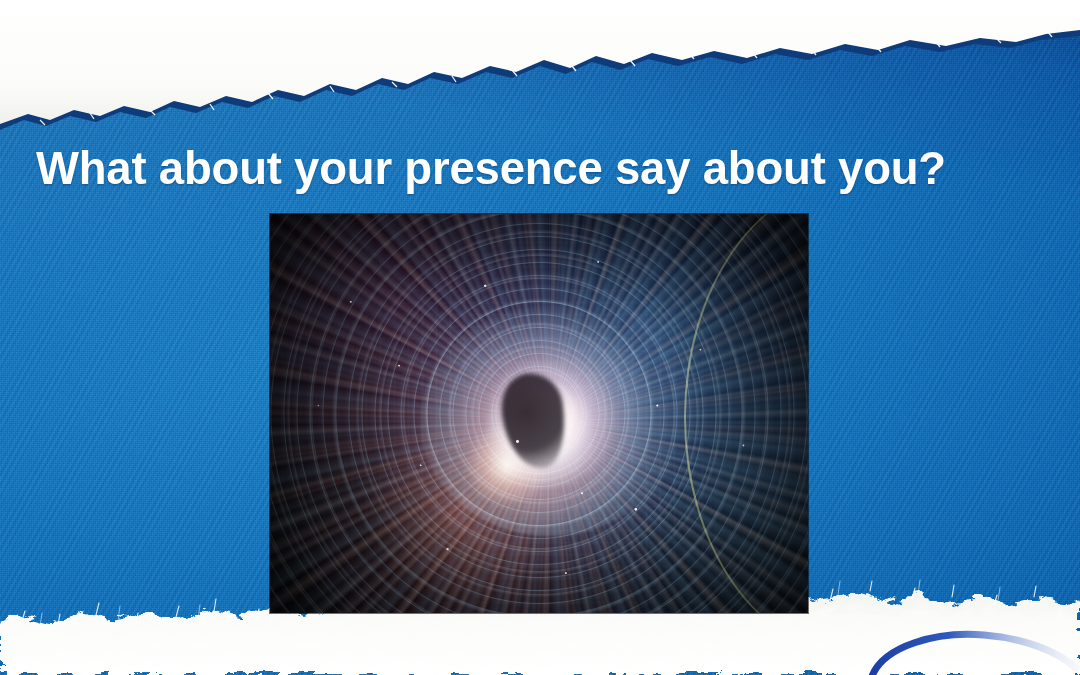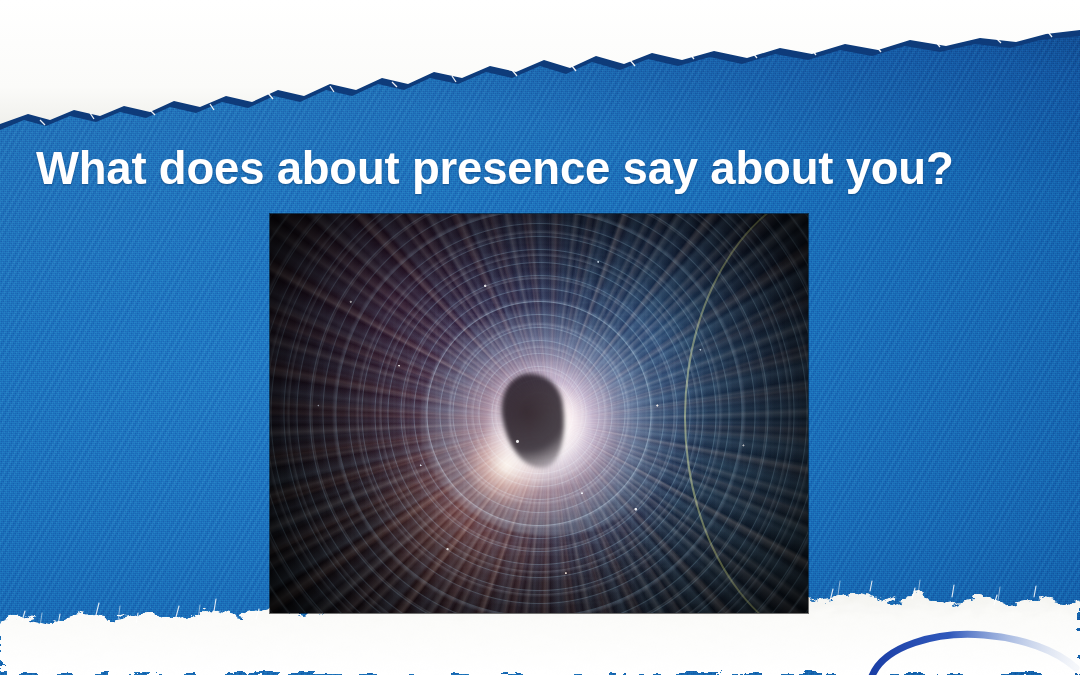--- a/index.html
+++ b/index.html
@@ -358,21 +358,21 @@
                  M994,70 l3,-10 M1034,62 l2,-11"></path>
       </g>
       <g stroke="#ffffff" stroke-width="0.85" opacity="0.6" fill="none" stroke-linecap="round">
         <path d="M40,92 l2,-14 M118,86 l2,-15 M198,84 l2,-14 M278,78 l2,-15 M358,76 l2,-14
                  M438,72 l2,-15 M518,70 l2,-14 M598,68 l2,-15 M678,64 l2,-14 M758,62 l2,-15
                  M838,60 l2,-14 M918,60 l2,-15 M998,66 l2,-14"></path>
       </g>
     </svg>
   </div>
 
-  <h1 class="title">What does about presence say about you?</h1>
+  <h1 class="title">What about your presence say about you?</h1>
 
   <div class="photo">
     <div class="ph-base"></div>
     <div class="ph-wash"></div>
     <div class="ph-rings"></div>
     <div class="ph-rings2"></div>
     <div class="ph-blocks"></div>
     <div class="ph-rays"></div>
     <div class="ph-rays2"></div>
     <div class="ph-core"></div>

